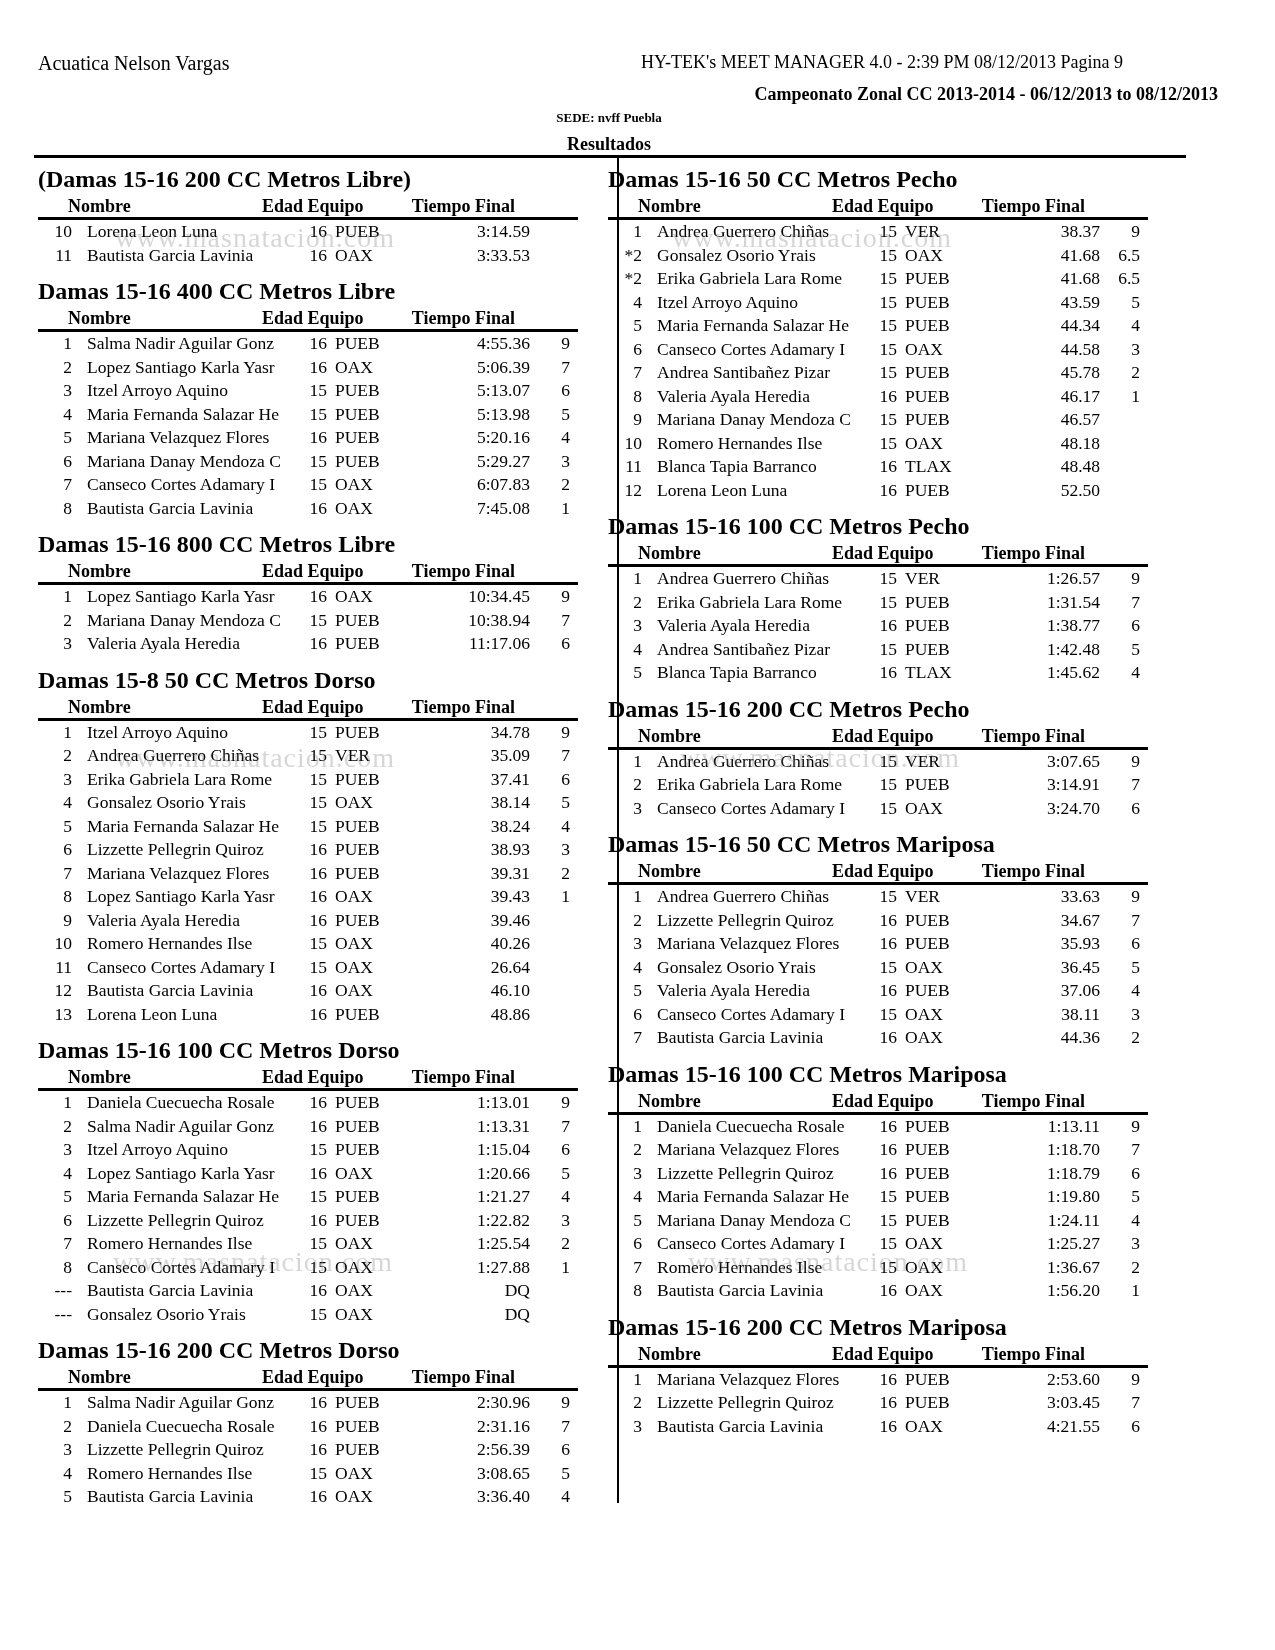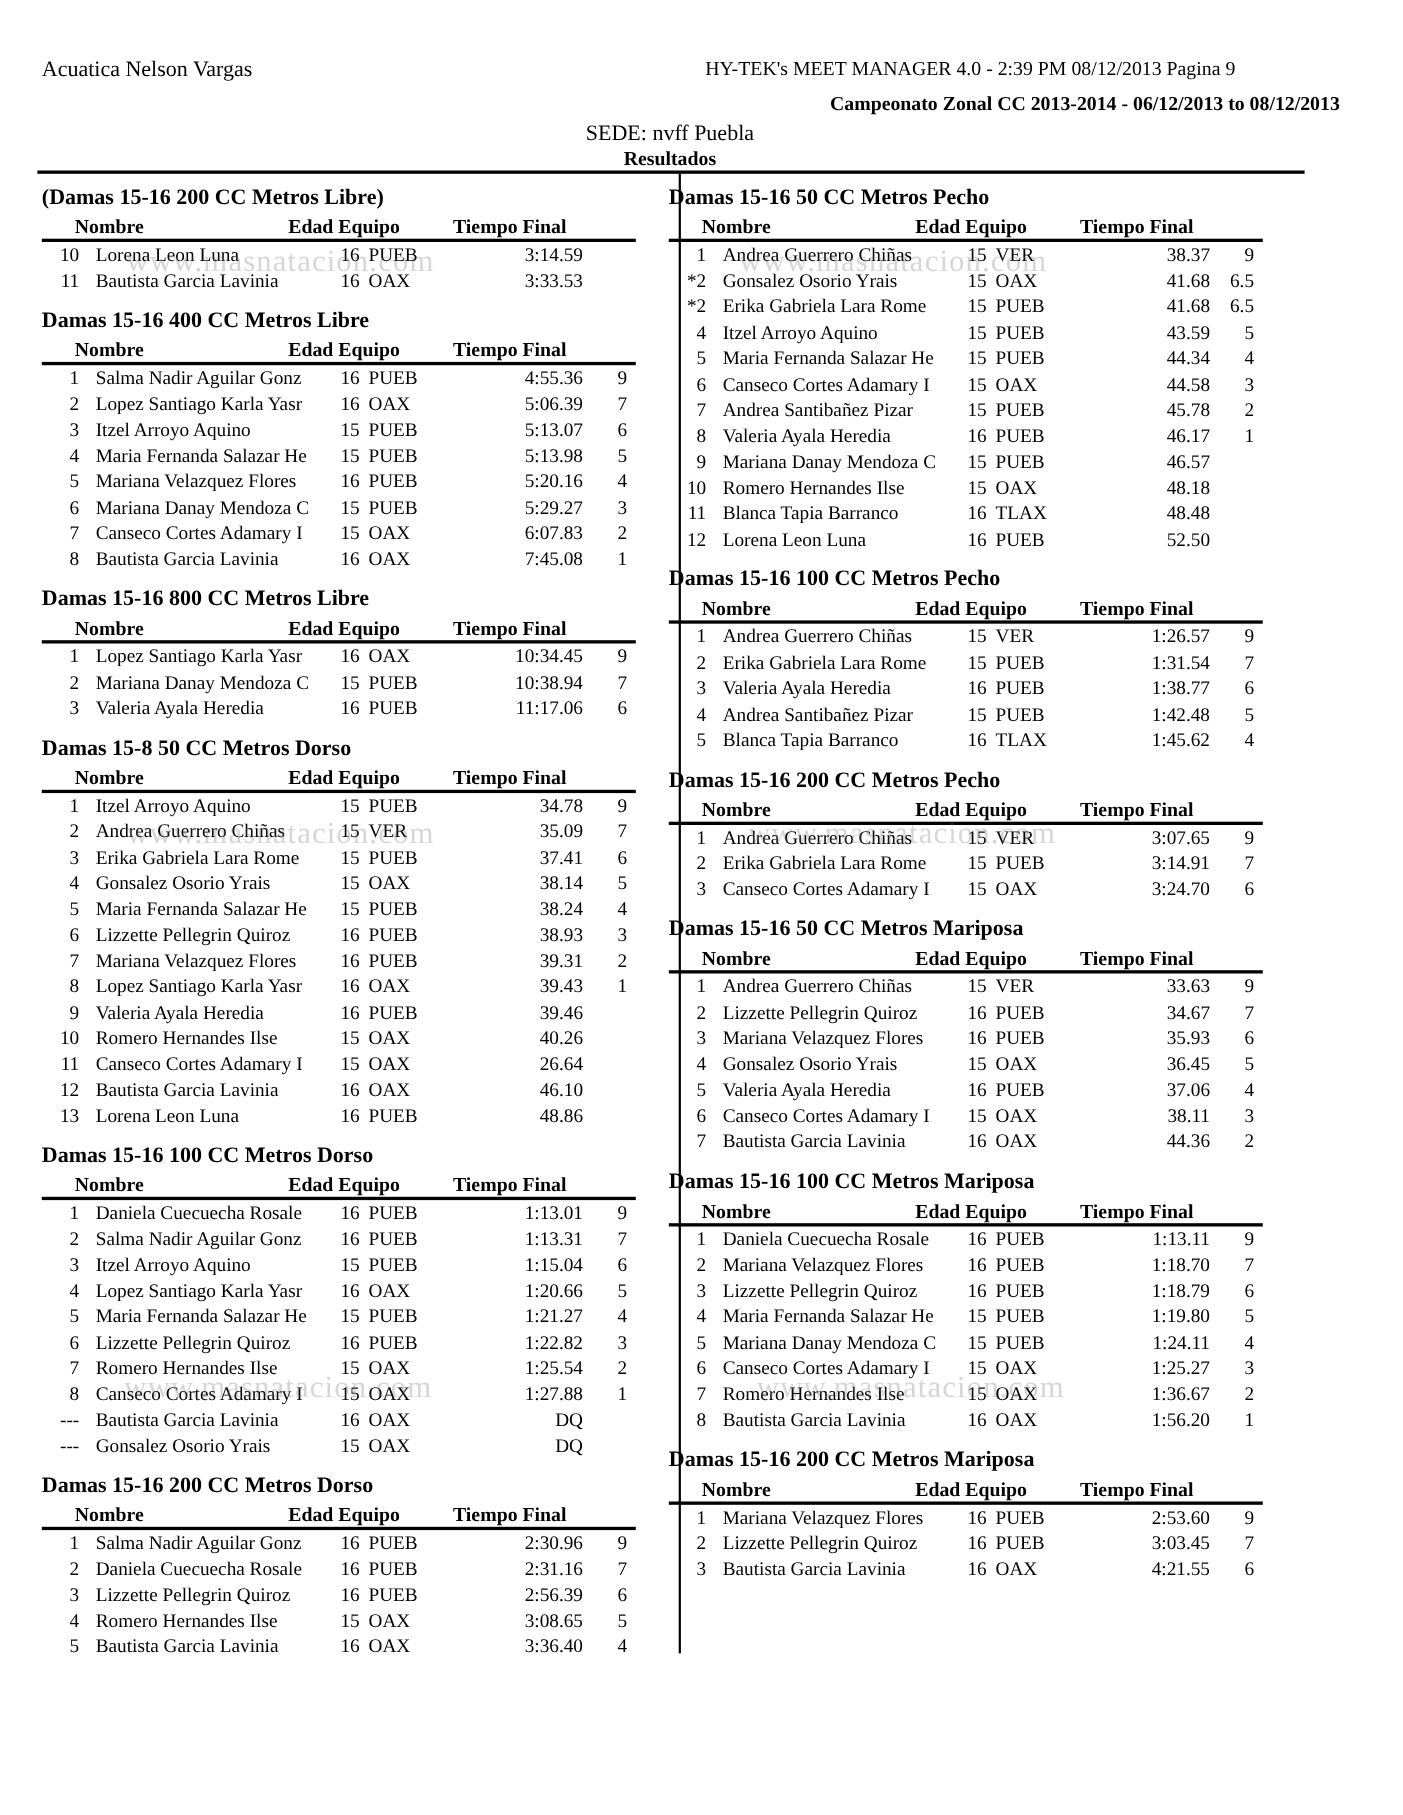--- a/index.html
+++ b/index.html
@@ -3,30 +3,30 @@
 <meta charset="utf-8">
 <style>
   html,body{margin:0;padding:0;background:#ffffff;}
   .page{
     position:relative;width:1275px;height:1650px;background:#ffffff;
     font-family:"Liberation Serif", serif;color:#000;overflow:hidden;
   }
   .hdr-club{position:absolute;left:38px;top:52px;font-size:20px;white-space:nowrap;}
   .hdr-manager{position:absolute;right:152px;top:52px;font-size:18px;white-space:nowrap;}
   .hdr-meet{position:absolute;left:0;width:1218px;top:84px;text-align:right;font-weight:bold;font-size:18px;}
-  .hdr-sede{position:absolute;left:0;width:1218px;top:110px;text-align:center;font-weight:normal;font-size:20px;}
+  .hdr-sede{position:absolute;left:0;width:1218px;top:110px;text-align:center;font-weight:bold;font-size:13px;}
   .hdr-res{position:absolute;left:0;width:1218px;top:134px;text-align:center;font-weight:bold;font-size:18px;}
   .top-rule{position:absolute;left:34px;top:155px;width:1152px;height:3px;background:#000;}
   .vdivider{position:absolute;left:617px;top:158px;width:2px;height:1345px;background:#000;}
   .col{position:absolute;top:162px;width:540px;}
   .col-left{left:38px;}
   .col-right{left:608px;}
   .section{margin-top:11px;}
   .section:first-child{margin-top:4px;}
-  .ev-title{font-size:20px;font-weight:bold;line-height:26px;white-space:nowrap;}
+  .ev-title{font-size:24px;font-weight:bold;line-height:26px;white-space:nowrap;}
   .thead{display:flex;align-items:flex-end;height:25px;border-bottom:3px solid #000;font-weight:bold;font-size:18px;}
   .th-nombre{width:234px;padding-left:30px;box-sizing:border-box;}
   .th-edad{width:123px;margin-left:-10px;}
   .th-tiempo{width:130px;text-align:right;}
   .row{display:flex;height:23.5px;align-items:center;font-size:17.5px;}
   .c-place{width:34px;text-align:right;flex:none;white-space:nowrap;}
   .c-name{width:216px;padding-left:15px;box-sizing:content-box;flex:none;white-space:nowrap;overflow:hidden;}
   .c-age{width:24px;text-align:right;flex:none;}
   .c-team{width:96px;padding-left:8px;flex:none;}
   .c-time{width:99px;text-align:right;flex:none;}

